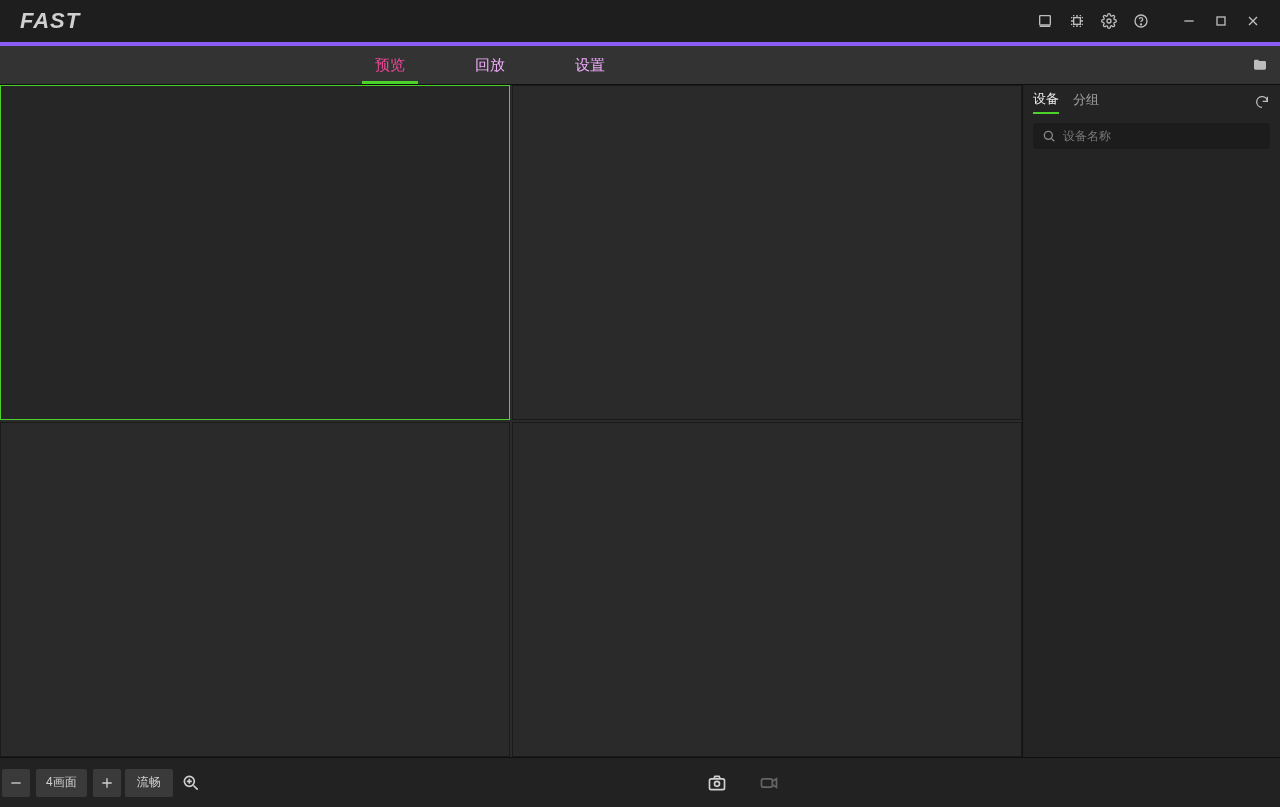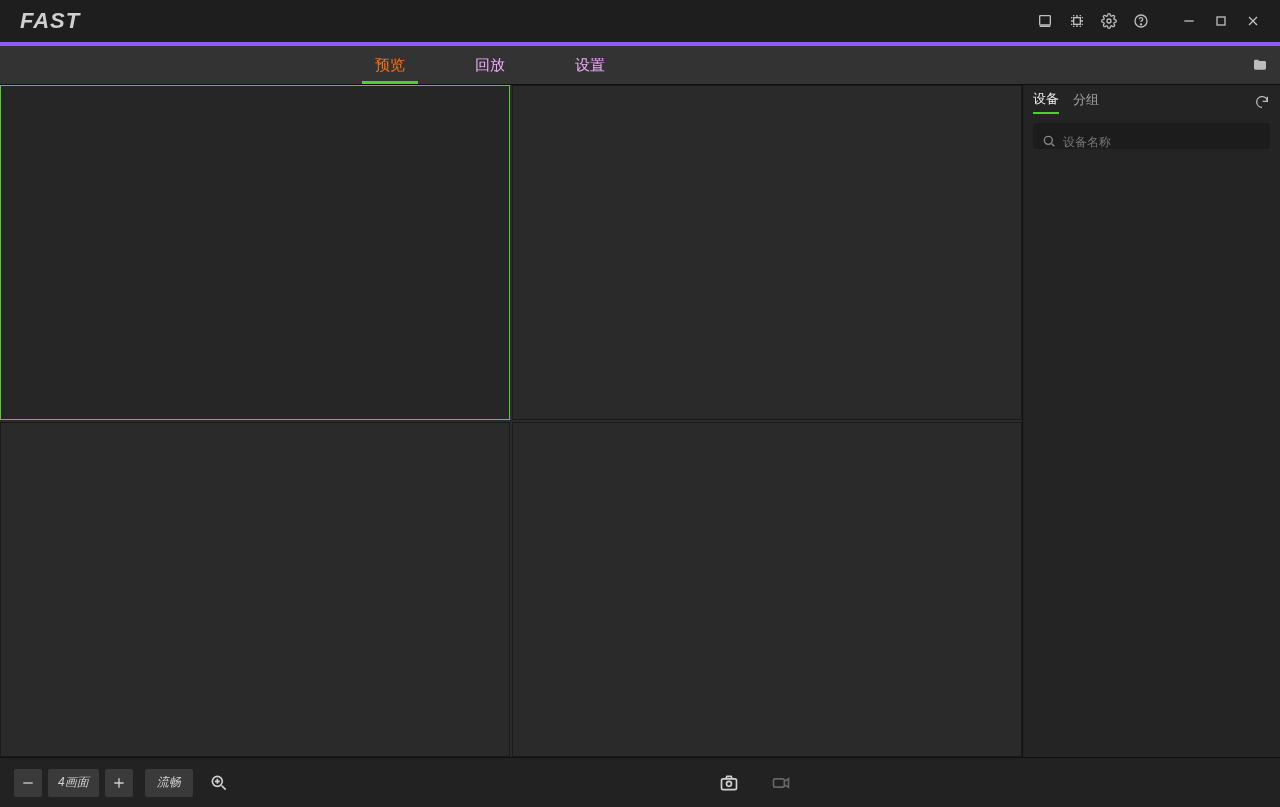--- a/index.html
+++ b/index.html
@@ -25,21 +25,21 @@
   .toolbar {
     height: 39px; background: #333333;
     display: flex; align-items: stretch;
     border-bottom: 1px solid #0f0f0f;
   }
   .tabs { display: flex; margin-left: 340px; }
   .tab {
     width: 100px; display: flex; align-items: center; justify-content: center;
     font-size: 15px; color: #f0abfc; cursor: pointer; position: relative;
   }
-  .tab.active { color: #f97316; }
+  .tab.active { color: #ec4899; }
   .tab.active::after {
     content: ""; position: absolute; bottom: 0; left: 22px; right: 22px;
     height: 3px; background: #4bd22b;
   }
   .toolbar-spacer { flex: 1; }
   .folder-btn {
     width: 40px; display: flex; align-items: center; justify-content: center;
     color: #bdbdbd; cursor: pointer;
   }
   .login-btn {
@@ -68,33 +68,33 @@
     display: flex; flex-direction: column; border-left: 1px solid #111;
   }
   .dp-tabs {
     height: 34px; display: flex; align-items: center; padding: 0 10px; gap: 14px;
   }
   .dp-tab { font-size: 13px; color: #a0a0a0; cursor: pointer; padding-bottom: 4px; }
   .dp-tab.active { color: #eee; border-bottom: 2px solid #4bd22b; }
   .dp-refresh { margin-left: auto; color: #bdbdbd; cursor: pointer; }
   .dp-search {
     margin: 4px 10px; height: 26px; background: #1c1c1c; border-radius: 3px;
-    display: flex; align-items: flex-end; padding: 0 8px; gap: 6px;
+    display: flex; align-items: center; padding: 0 8px; gap: 6px;
   }
   .dp-search input {
     flex: 1; background: transparent; border: none; outline: none;
     color: #ccc; font-size: 12px;
   }
   .dp-search input::placeholder { color: #777; }
   .dp-body { flex: 1; }
 
   
   .footer {
     height: 50px; background: #222222; border-top: 1px solid #0f0f0f;
-    display: flex; align-items: center; padding: 0 14px; gap: 12px; font-style: italic;
+    display: flex; align-items: center; padding: 0 2px; gap: 4px;
   }
   .f-group { display: flex; align-items: center; gap: 6px; }
   .f-btn {
     height: 28px; min-width: 28px; background: #3a3a3a;
     display: flex; align-items: center; justify-content: center;
     color: #d0d0d0; font-size: 12px; cursor: pointer; border-radius: 2px;
     padding: 0 4px;
   }
   .f-btn.wide { min-width: 48px; padding: 0 10px; }
   .f-btn.plain { background: transparent; }

